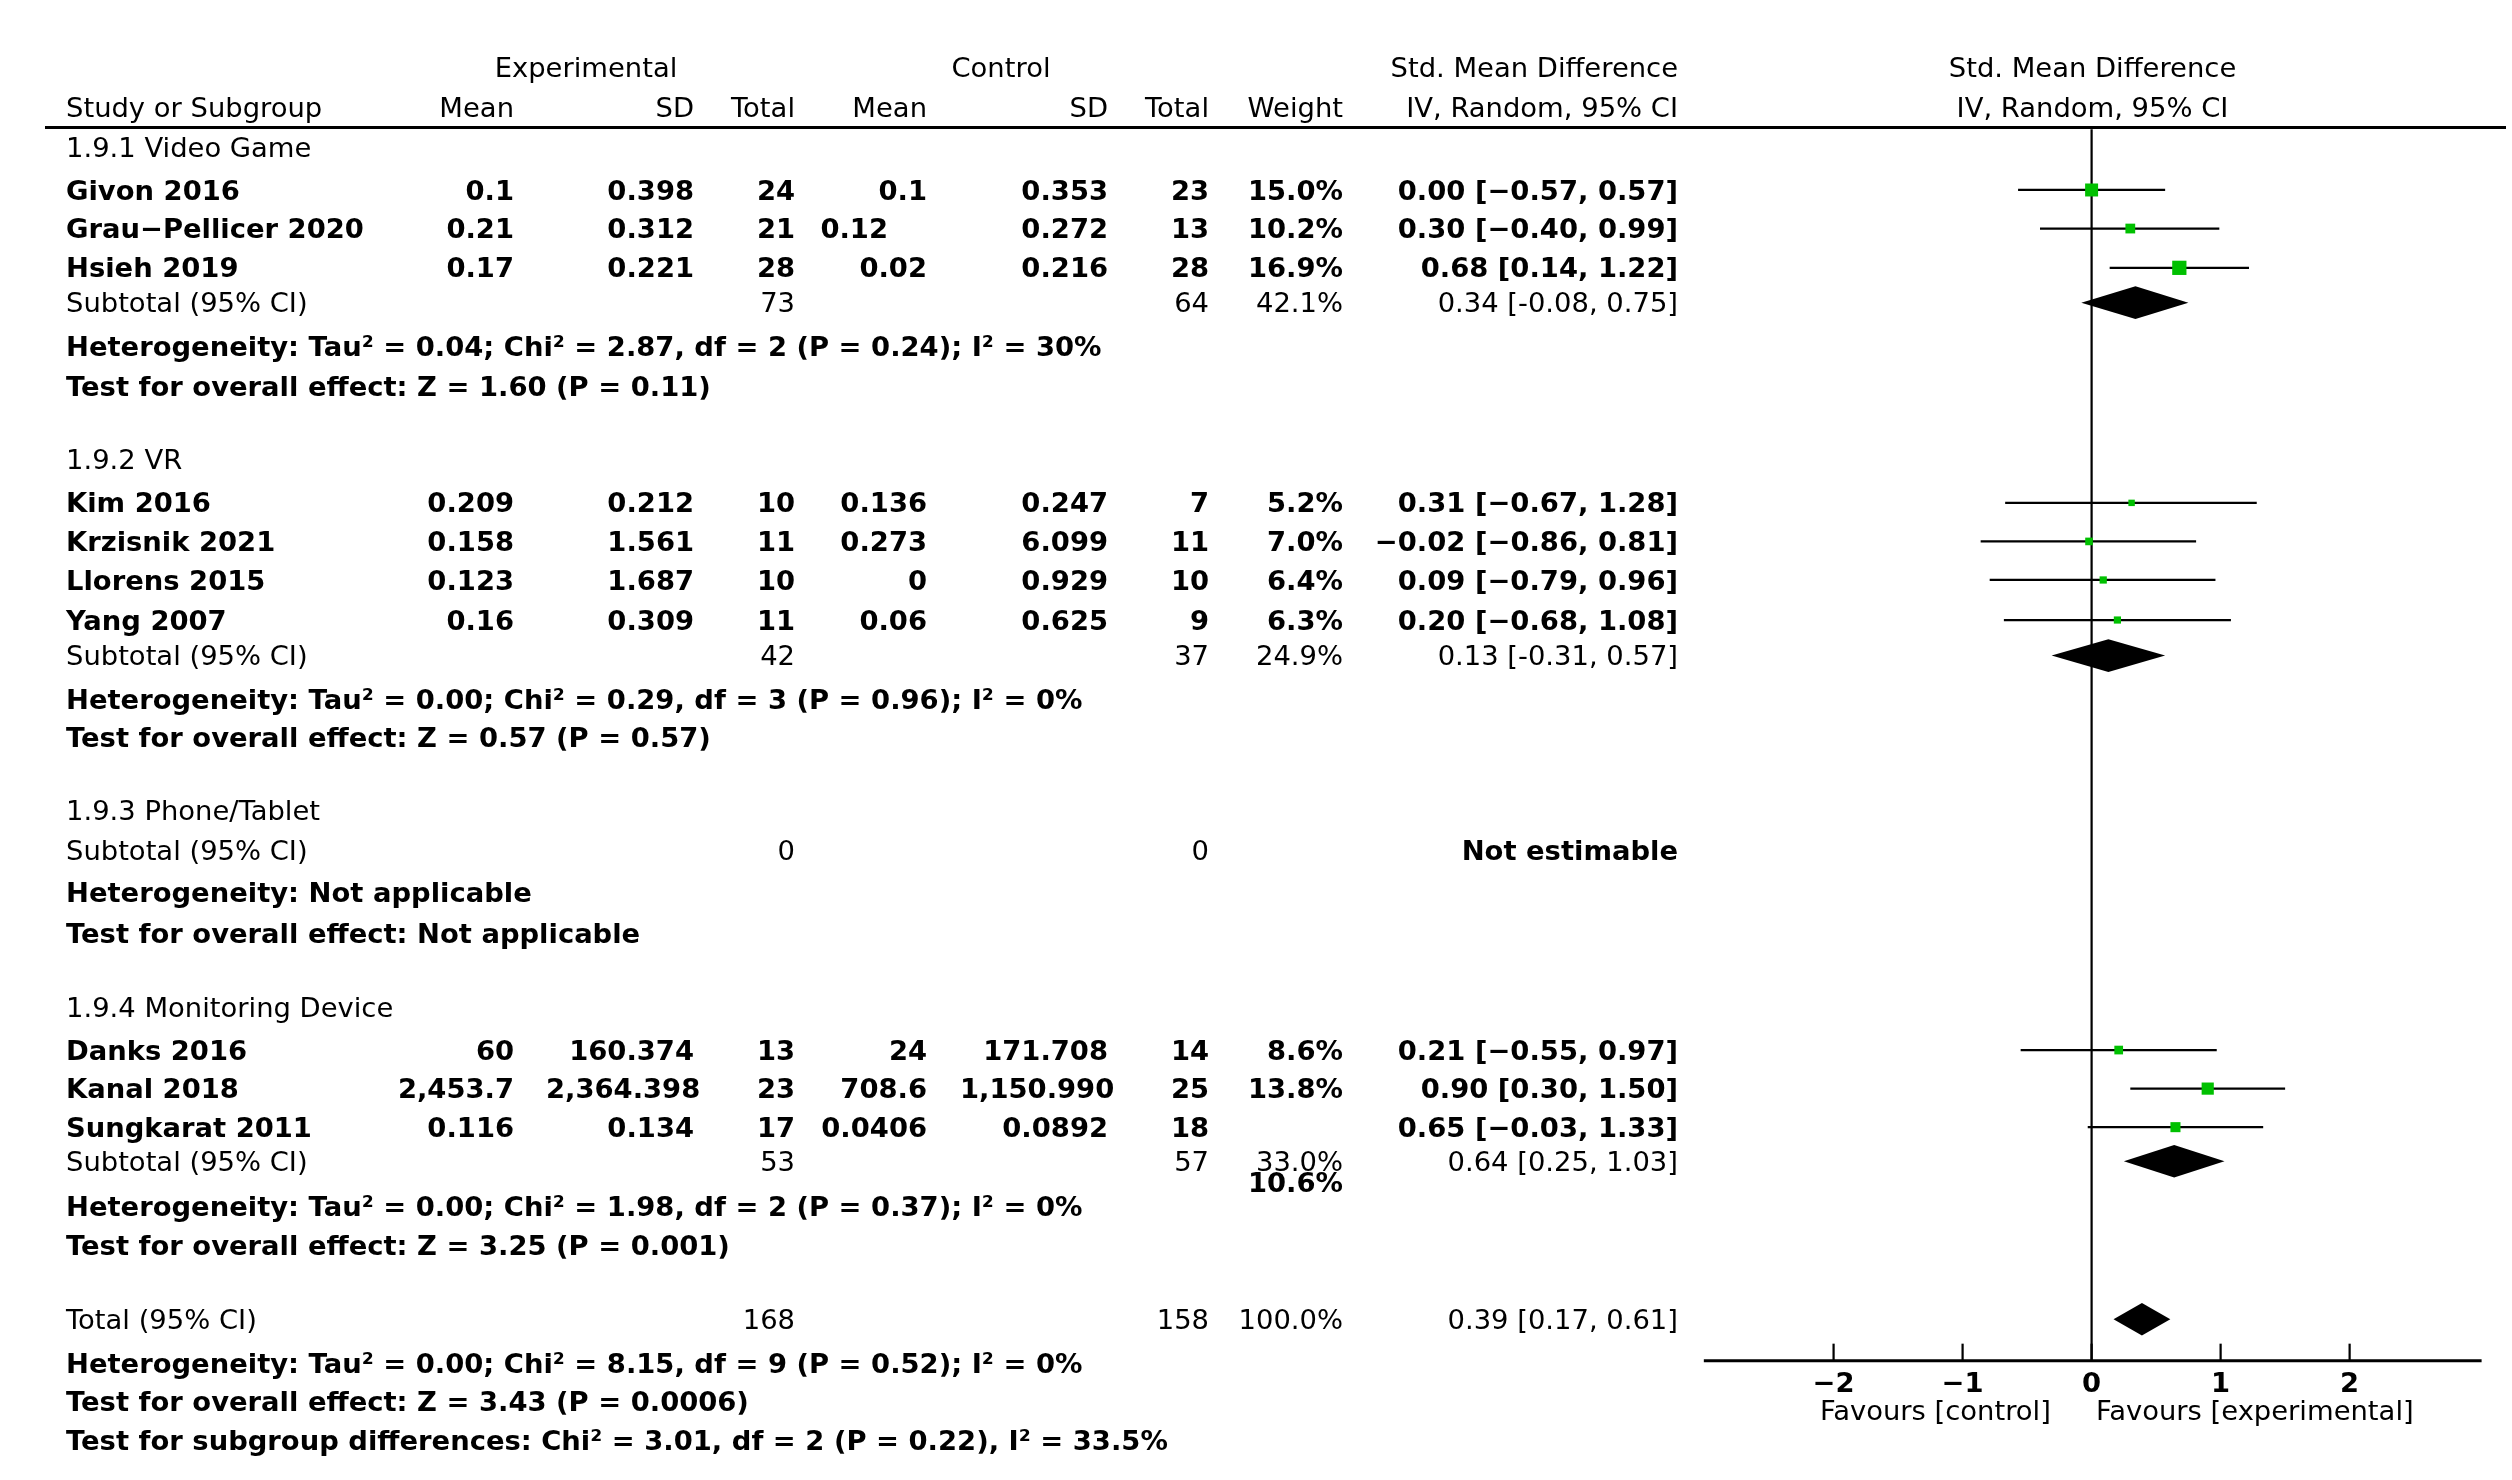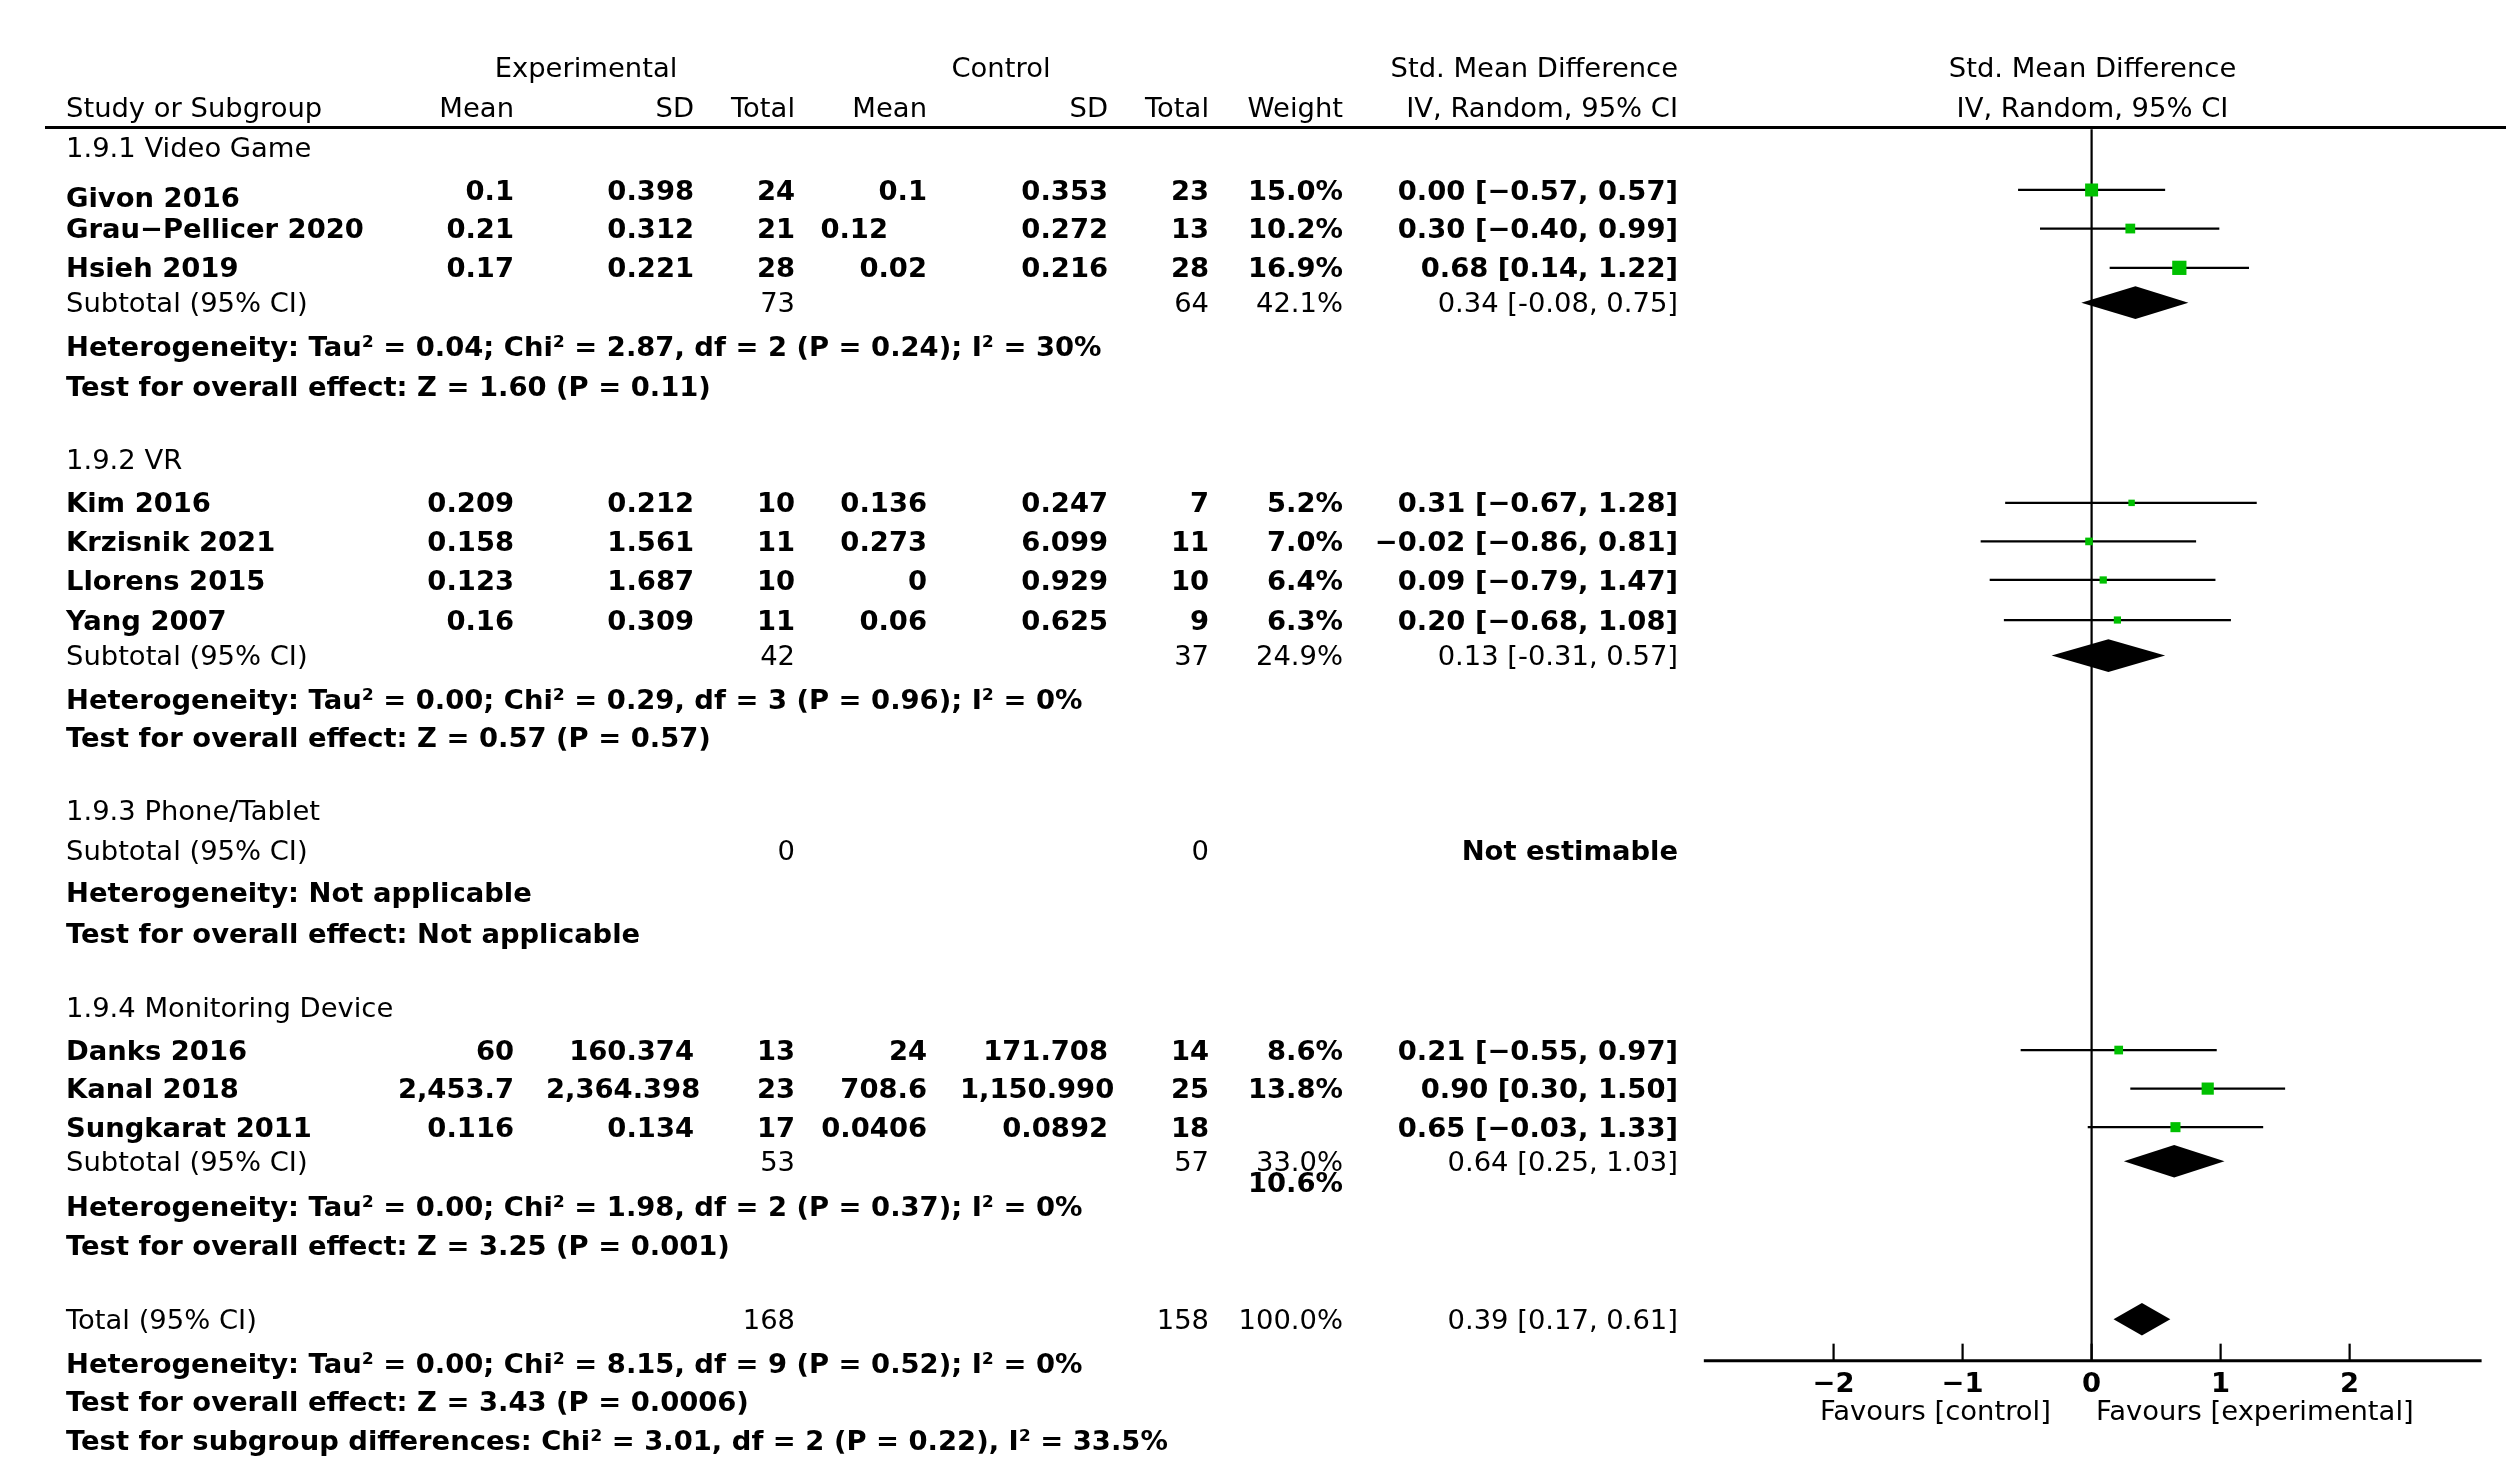--- a/index.html
+++ b/index.html
@@ -27,21 +27,21 @@
 <div class="t r" style="left:960px;top:91px;width:148px;">SD</div>
 <div class="t r" style="left:1113px;top:91px;width:96px;">Total</div>
 <div class="t r" style="left:1217px;top:91px;width:126px;">Weight</div>
 <div class="t r" style="left:1335px;top:91px;width:343px;">IV, Random, 95% CI</div>
 <div class="t c" style="left:1870px;top:91px;width:445px;">IV, Random, 95% CI</div>
 
 <div class="rule" style="left:45px;top:126px;width:2461px;height:3px;"></div>
 
 <div id="rows">
     <div class="t " style="left: 66px; top: 131px;">1.9.1 Video Game</div>
-    <div class="t  b" style="left: 66px; top: 174px; margin-top: 7px;">Givon 2016</div>
+    <div class="t  b" style="left: 66px; top: 174px;">Givon 2016</div>
     <div class="t r b" style="left: 366px; top: 174px; width: 148px;">0.1</div>
     <div class="t r b" style="left: 546px; top: 174px; width: 148px;">0.398</div>
     <div class="t r b" style="left: 699px; top: 174px; width: 96px;">24</div>
     <div class="t r b" style="left: 779px; top: 174px; width: 148px;">0.1</div>
     <div class="t r b" style="left: 960px; top: 174px; width: 148px;">0.353</div>
     <div class="t r b" style="left: 1113px; top: 174px; width: 96px;">23</div>
     <div class="t r b" style="left: 1217px; top: 174px; width: 126px;">15.0%</div>
     <div class="t r b" style="left: 1307px; top: 174px; width: 371px;">0.00 [−0.57, 0.57]</div>
     <div class="t  b" style="left: 66px; top: 212px;">Grau−Pellicer 2020</div>
     <div class="t r b" style="left: 366px; top: 212px; width: 148px;">0.21</div>
@@ -88,21 +88,21 @@
     <div class="t r b" style="left: 1217px; top: 525px; width: 126px;">7.0%</div>
     <div class="t r b" style="left: 1307px; top: 525px; width: 371px;">−0.02 [−0.86, 0.81]</div>
     <div class="t  b" style="left: 66px; top: 564px;">Llorens 2015</div>
     <div class="t r b" style="left: 366px; top: 564px; width: 148px;">0.123</div>
     <div class="t r b" style="left: 546px; top: 564px; width: 148px;">1.687</div>
     <div class="t r b" style="left: 699px; top: 564px; width: 96px;">10</div>
     <div class="t r b" style="left: 779px; top: 564px; width: 148px;">0</div>
     <div class="t r b" style="left: 960px; top: 564px; width: 148px;">0.929</div>
     <div class="t r b" style="left: 1113px; top: 564px; width: 96px;">10</div>
     <div class="t r b" style="left: 1217px; top: 564px; width: 126px;">6.4%</div>
-    <div class="t r b" style="left: 1307px; top: 564px; width: 371px;">0.09 [−0.79, 1.47]</div>
+    <div class="t r b" style="left: 1307px; top: 564px; width: 371px;">0.09 [−0.79, 0.96]</div>
     <div class="t  b" style="left: 66px; top: 604px;">Yang 2007</div>
     <div class="t r b" style="left: 366px; top: 604px; width: 148px;">0.16</div>
     <div class="t r b" style="left: 546px; top: 604px; width: 148px;">0.309</div>
     <div class="t r b" style="left: 699px; top: 604px; width: 96px;">11</div>
     <div class="t r b" style="left: 779px; top: 604px; width: 148px;">0.06</div>
     <div class="t r b" style="left: 960px; top: 604px; width: 148px;">0.625</div>
     <div class="t r b" style="left: 1113px; top: 604px; width: 96px;">9</div>
     <div class="t r b" style="left: 1217px; top: 604px; width: 126px;">6.3%</div>
     <div class="t r b" style="left: 1307px; top: 604px; width: 371px;">0.20 [−0.68, 1.08]</div>
     <div class="t " style="left: 66px; top: 639px;">Subtotal (95% CI)</div>

